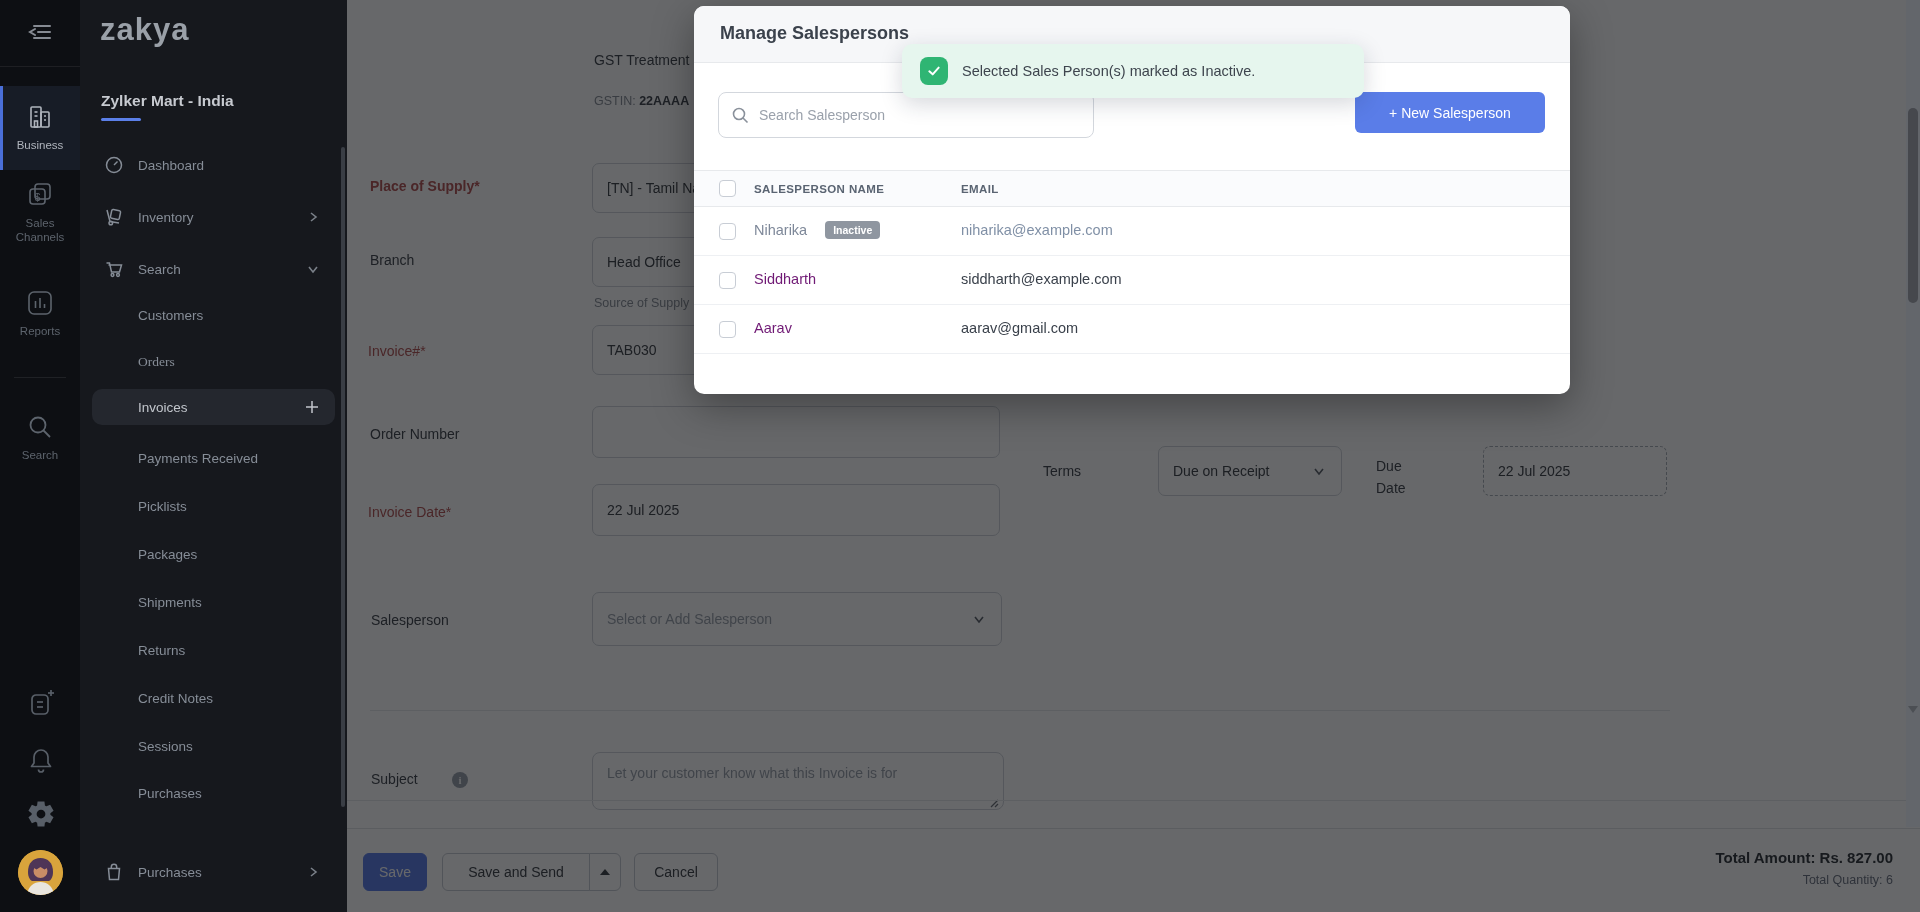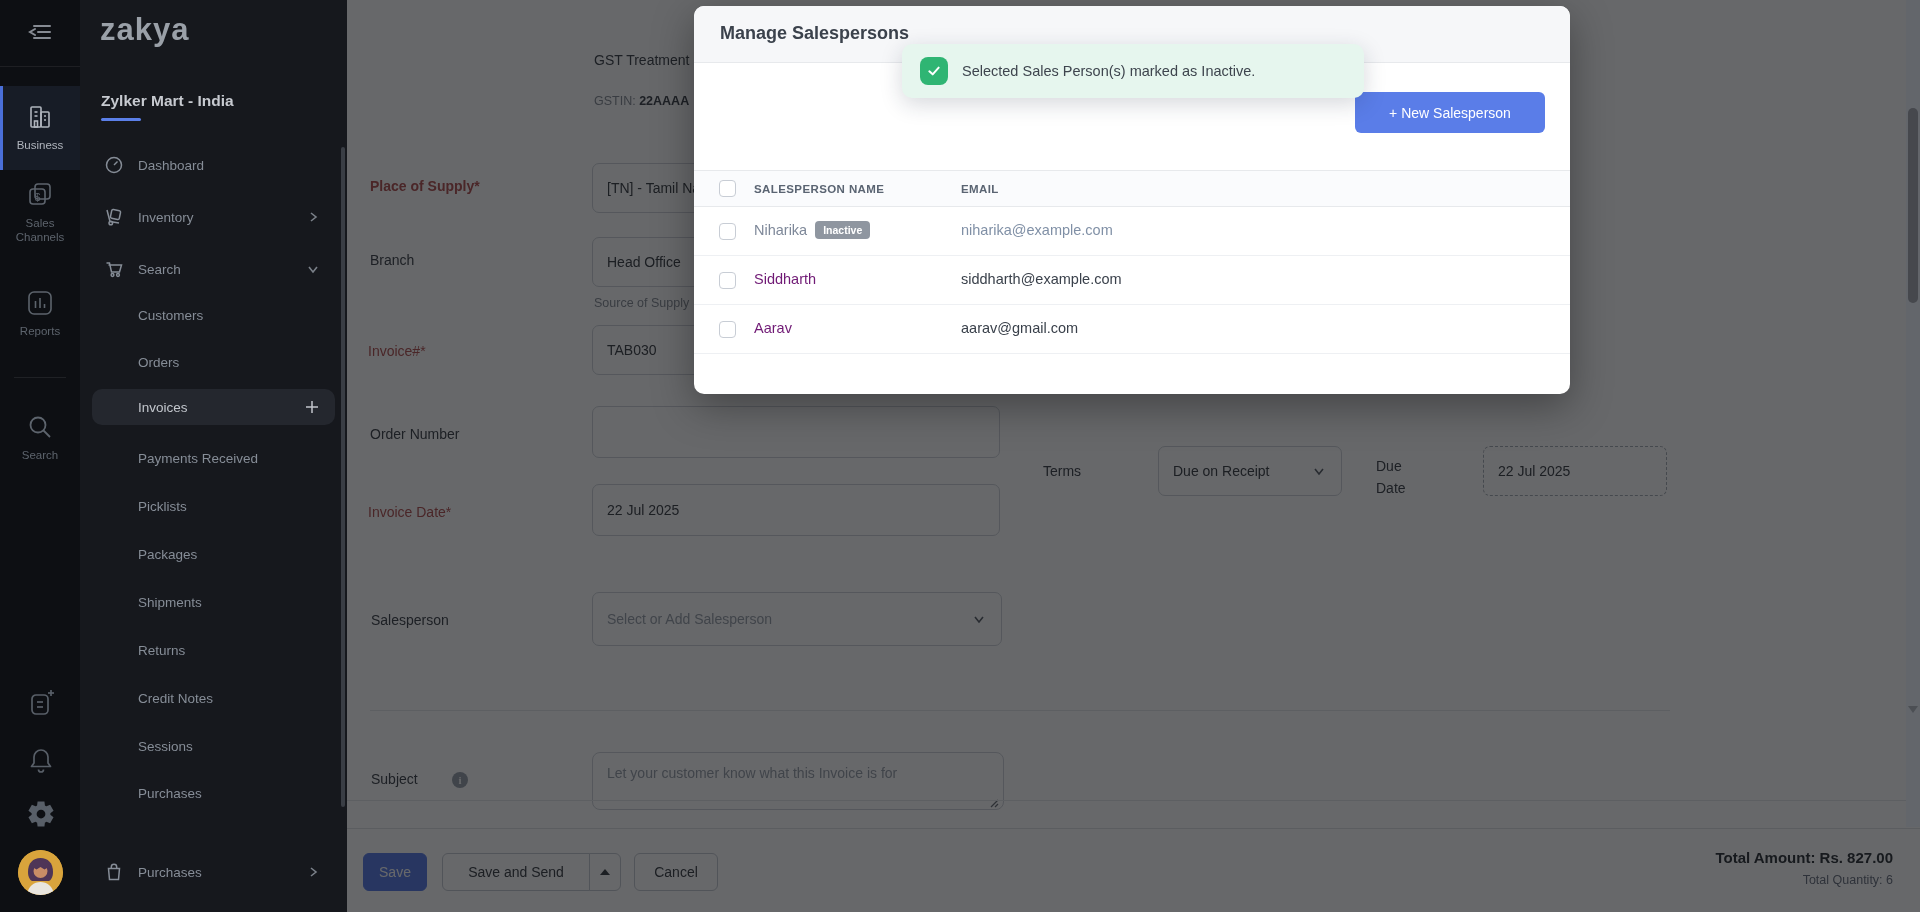--- a/index.html
+++ b/index.html
@@ -78,21 +78,21 @@
   .search-icon { position:absolute; left:12px; top:13px; width:20px; height:20px; color:#8a919b; }
   .new-btn { position:absolute; left:661px; top:86px; width:190px; height:41px; background:#5a7de8; color:#fff; border-radius:6px; font-size:14px; display:flex; align-items:center; justify-content:center; cursor:pointer; }
   .mtable-headrow { position:absolute; left:0; top:164px; width:876px; height:37px; background:#fafbfd; border-top:1px solid #e7e9ec; border-bottom:1px solid #e7e9ec; }
   .mth { position:absolute; font-size:11.5px; font-weight:bold; letter-spacing:0.4px; color:#5a6472; top:12px; }
   .checkbox { position:absolute; width:17px; height:17px; border:1.5px solid #c8cdd5; border-radius:4px; background:#fff; cursor:pointer; }
   .mrow { position:absolute; left:0; width:876px; height:49px; border-bottom:1px solid #eef0f3; background:#fff; }
   .mrow .name { position:absolute; left:60px; top:15px; font-size:14.5px; color:#701a75; cursor:pointer; }
   .mrow .email { position:absolute; left:267px; top:15px; font-size:14.5px; color:#3a414b; }
   .mrow.muted .name { color:#7e8899; }
   .mrow.muted .email { color:#8090a6; }
-  .badge { display:inline-block; margin-left:8px; background:#8f96a0; color:#fff; font-size:10.5px; font-weight:bold; padding:3px 8px; border-radius:4px; position:relative; top:-1px; }
+  .badge { display:inline-block; margin-left:18px; background:#8f96a0; color:#fff; font-size:10.5px; font-weight:bold; padding:3px 8px; border-radius:4px; position:relative; top:-1px; }
 
   
   .toast { position:absolute; left:902px; top:44px; width:462px; height:54px; background:#e6f6ee; border-radius:10px; box-shadow:0 6px 22px rgba(25,40,60,0.18); z-index:70; display:flex; align-items:center; padding:0 18px; }
   .toast-icon { width:28px; height:28px; background:#2fb573; border-radius:8px; margin-right:14px; flex:0 0 auto; display:flex; align-items:center; justify-content:center; }
   .toast-text { font-size:14.5px; color:#3e454e; }
 </style>
 </head>
 <body>
 
 <div id="app">
@@ -224,21 +224,21 @@
           </svg></span>
       <span class="ni-label">Search</span>
       <span class="chev"><svg viewBox="0 0 16 16" fill="none" stroke="currentColor" stroke-width="1.6">
             <polyline points="4,6 8,11 12,6"></polyline>
           </svg></span>
     </div>
 
     <div class="nav-item sub" style="top:295px;">
       <span class="ni-label">Customers</span>
     </div>
-    <div class="nav-item sub" style="top:342px;">
+    <div class="nav-item sub" style="top:342px;font-family:Liberation Serif, serif;">
       <span class="ni-label">Orders</span>
     </div>
     <div class="nav-item sub active" style="top:389px; height:36px;">
       <span class="ni-label">Invoices</span>
       <span class="plus-icon"><svg viewBox="0 0 18 18" fill="none" stroke="currentColor" stroke-width="1.5">
             <line x1="9" y1="3" x2="9" y2="15"></line>
             <line x1="3" y1="9" x2="15" y2="9"></line>
           </svg></span>
     </div>
     <div class="nav-item sub" style="top:438px;">
@@ -363,20 +363,27 @@
   <div class="vscroll">
     <div class="vscroll-thumb"></div>
     <div class="vscroll-down"></div>
   </div>
 
   <div class="modal">
     <div class="modal-header">
       <div class="modal-title">Manage Salespersons</div>
     </div>
 
+    <div class="search-wrap">
+      <input class="search-input" type="text" placeholder="Search Salesperson" style="">
+      <span class="search-icon"><svg viewBox="0 0 20 20" fill="none" stroke="currentColor" stroke-width="1.6">
+            <circle cx="9" cy="9" r="5.5"></circle>
+            <line x1="13" y1="13" x2="17.5" y2="17.5"></line>
+          </svg></span>
+    </div>
     <div class="new-btn">+ New Salesperson</div>
 
     <div class="mtable-headrow">
       <span class="checkbox" style="left:25px; top:9px;"></span>
       <span class="mth" style="left:60px;">SALESPERSON NAME</span>
       <span class="mth" style="left:267px;">EMAIL</span>
     </div>
 
     <div class="mrow muted" style="top:201px;">
       <span class="checkbox" style="left:25px; top:16px;"></span>

